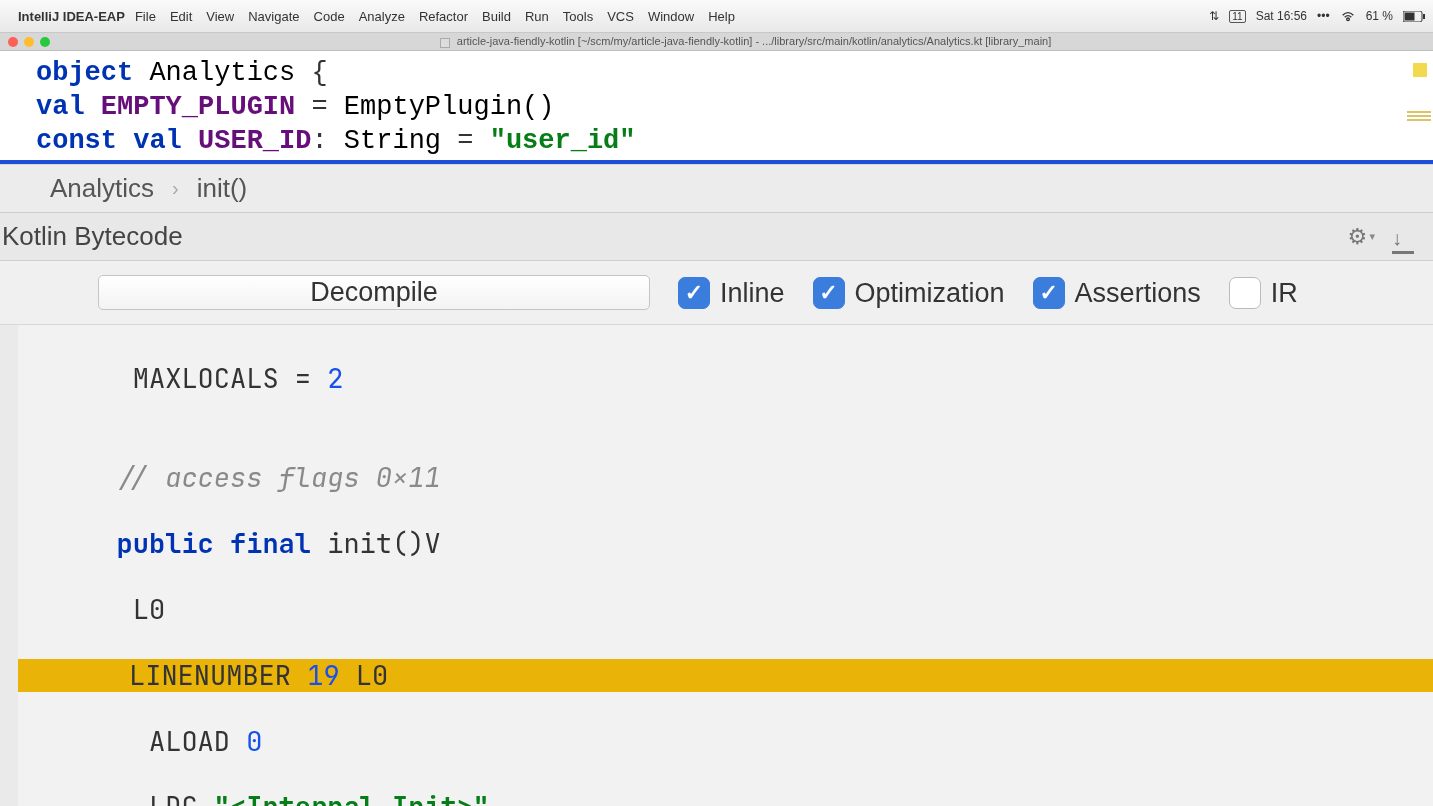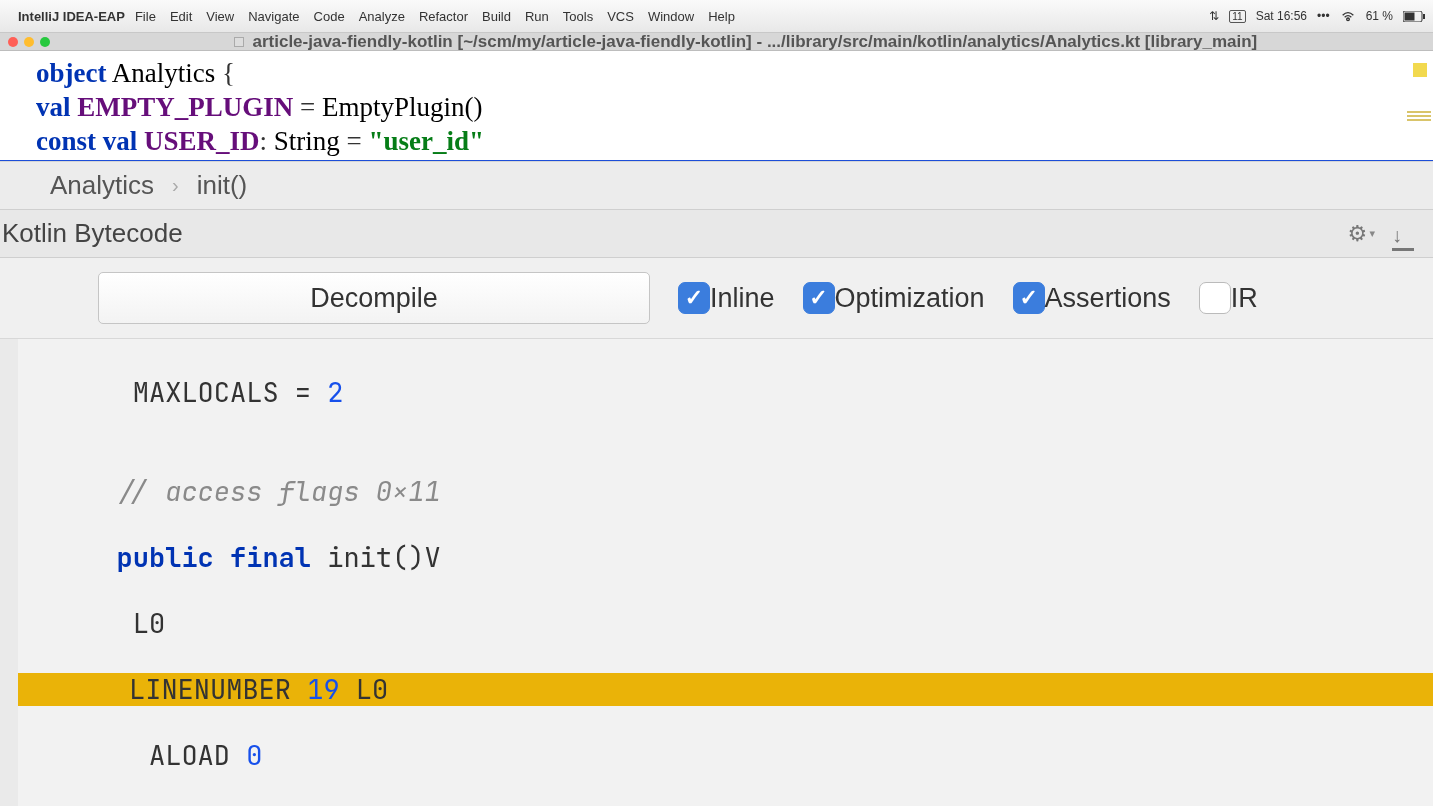--- a/index.html
+++ b/index.html
@@ -26,40 +26,39 @@
 .menubar .menuitem { margin-right: 14px; cursor: default; }
 .menubar .spacer { flex: 1; }
 .menubar .status-right { display: flex; align-items: center; gap: 10px; font-size: 12px; }
 .menubar .status-right span { display: inline-flex; align-items: center; }
 
 .tabbar {
   height: 18px;
   background: #d7d7d7;
   display: flex;
   align-items: center;
-  font-size: 17px;
+  font-size: 11px;
   color: #555;
   border-bottom: 1px solid #bdbdbd;
-  font-weight: bold;
 }
 .tabbar .traffic { display: flex; gap: 6px; padding: 0 8px; }
 .tabbar .dot { width: 10px; height: 10px; border-radius: 50%; }
 .tabbar .dot.red { background: #ff5f56; }
 .tabbar .dot.yellow { background: #ffbd2e; }
 .tabbar .dot.green { background: #27c93f; }
 .tabbar .tabcontent { flex: 1; text-align: center; overflow: hidden; white-space: nowrap; text-overflow: ellipsis; padding: 0 40px;}
 .tabbar .fileicon { display:inline-block; width:10px; height:10px; background:#ddd; border:1px solid #aaa; margin-right:4px; vertical-align:middle;}
 
 .editor-top {
   background: #fff;
   padding: 6px 30px 2px 36px;
-  font-family: Liberation Serif, serif;
+  font-family: Liberation Mono, monospace;
   font-size: 27px;
   line-height: 1.25;
-  border-bottom: 1px solid #1d4ed8;
+  border-bottom: 4px solid #1d4ed8;
   position: relative;
 }
 .editor-top .marker { position:absolute; right:6px; top:12px; width:14px; height:14px; background:#f2d94e; }
 .editor-top .stripes { position:absolute; right:2px; top:60px; width:24px; display:flex; flex-direction:column; gap:2px;}
 .editor-top .stripes div { height:2px; background:#d9c46a; }
 .kw { color:#0033b3; font-weight:600; }
 .ident { color:#000; }
 .type-ref { color:#000; }
 .str { color:#067d17; font-weight:600; }
 .decl-name { color:#660e7a; font-weight:600; }
@@ -98,29 +97,29 @@
   background:#f0f0f0;
   padding:14px 18px 14px 98px;
   display:flex;
   align-items:center;
   gap:28px;
   border-bottom:1px solid #d8d8d8;
   font-size:27px;
 }
 .decompile-btn {
   flex: 0 0 552px;
-  height:52px;
+  height:35px;
   background:linear-gradient(#fff,#f3f3f3);
   border:1px solid #c5c5c5;
   border-radius:5px;
   font-size:27px;
   color:#333;
   cursor:pointer;
 }
-.check-group { display:flex; align-items:center; }
+.check-group { display:flex; align-items:flex-end; gap:10px; }
 .checkbox {
   width:32px; height:32px; border-radius:7px; display:inline-flex; align-items:center; justify-content:center;
   border:1px solid #bbb; background:#fff; cursor:pointer;
 }
 .checkbox.checked { background:#3b7ddd; border-color:#3b7ddd; }
 .checkbox.checked::after { content:"✓"; color:#fff; font-size:22px; font-weight:bold; }
 .check-label { color:#333; }
 
 .bytecode {
   background:#f2f2f2;

